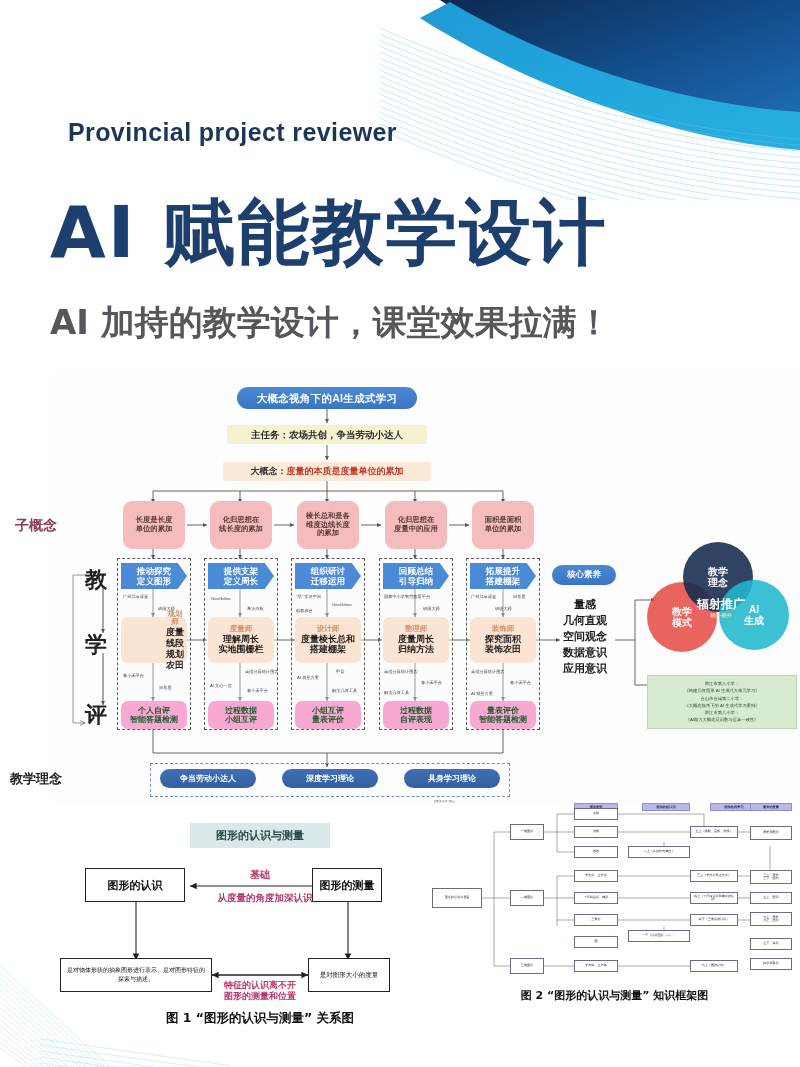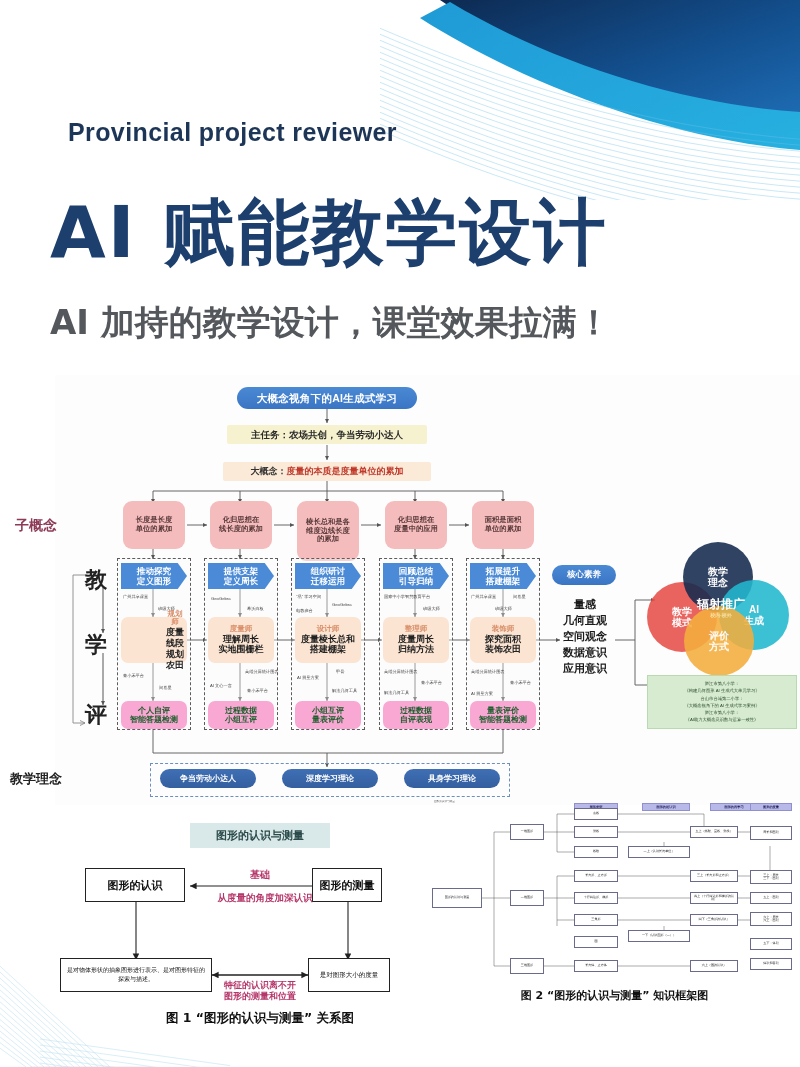--- a/index.html
+++ b/index.html
@@ -329,21 +329,21 @@
   <div class="lbl-sub" style="position:absolute;left:-40px;top:142px;">子概念</div>
   <div class="v-lbl" style="left:30px;top:190px;font-size:22px;">教</div>
   <div class="v-lbl" style="left:30px;top:255px;font-size:22px;">学</div>
   <div class="v-lbl" style="left:30px;top:325px;font-size:22px;">评</div>
   <div class="lbl-idea" style="position:absolute;left:-45px;top:395px;">教学理念</div>
 
   <div class="node n-sub" style="left: 68px; top: 126px; width: 62px; height: 48px; white-space: pre-line;">长度是长度
 单位的累加</div>
   <div class="node n-sub" style="left: 155px; top: 126px; width: 62px; height: 48px; white-space: pre-line;">化归思想在
 线长度的累加</div>
-  <div class="node n-sub" style="left: 242px; top: 126px; width: 62px; height: 60px; white-space: pre-line;">棱长总和是各
+  <div class="node n-sub" style="left: 242px; top: 126px; width: 62px; height: 48px; white-space: pre-line;">棱长总和是各
 维度边线长度
 的累加</div>
   <div class="node n-sub" style="left: 330px; top: 126px; width: 62px; height: 48px; white-space: pre-line;">化归思想在
 度量中的应用</div>
   <div class="node n-sub" style="left: 417px; top: 126px; width: 62px; height: 48px; white-space: pre-line;">面积是面积
 单位的累加</div>
 
   <div class="col-box" style="left:62px;top:183px;width:74px;height:172px;"></div>
   <div class="col-box" style="left:149px;top:183px;width:74px;height:172px;"></div>
   <div class="col-box" style="left:236px;top:183px;width:74px;height:172px;"></div>
@@ -435,22 +435,20 @@
     <div>应用意识</div>
   </div>
 
   <div class="venn" style="left:592px;top:165px;width:150px;height:150px;">
     <div class="circ" style="left: 0px; top: 42px; width: 70px; height: 70px; background: rgb(232, 80, 74); white-space: pre-line;">教学
 模式</div>
     <div class="circ" style="left: 36px; top: 2px; width: 70px; height: 70px; background: rgb(21, 42, 78); white-space: pre-line;">教学
 理念</div>
     <div class="circ" style="left: 72px; top: 40px; width: 70px; height: 70px; background: rgb(34, 184, 207); white-space: pre-line;">AI
 生成</div>
-    <div class="circ" style="left: 37px; top: 66px; width: 70px; height: 70px; background: rgb(244, 174, 61); white-space: pre-line;">评价
-方式</div>
     <div style="position:absolute;left:24px;top:56px;width:100px;text-align:center;color:#fff;font-weight:bold;font-size:12px;z-index:5;">辐射推广</div>
     <div style="position:absolute;left:34px;top:72px;width:80px;text-align:center;color:#f7e0a0;font-weight:bold;font-size:5px;z-index:5;">校内·校外</div>
   </div>
 
   <div class="green-note" style="left:592px;top:300px;width:150px;">
     <div>湛江市第八小学：</div>
     <div>《构建几何图形 AI 生成式大单元学习》</div>
     <div>台山市台城第二小学：</div>
     <div>《大概念视角下的 AI 生成式学习案例》</div>
     <div>湛江市第八小学：</div>

